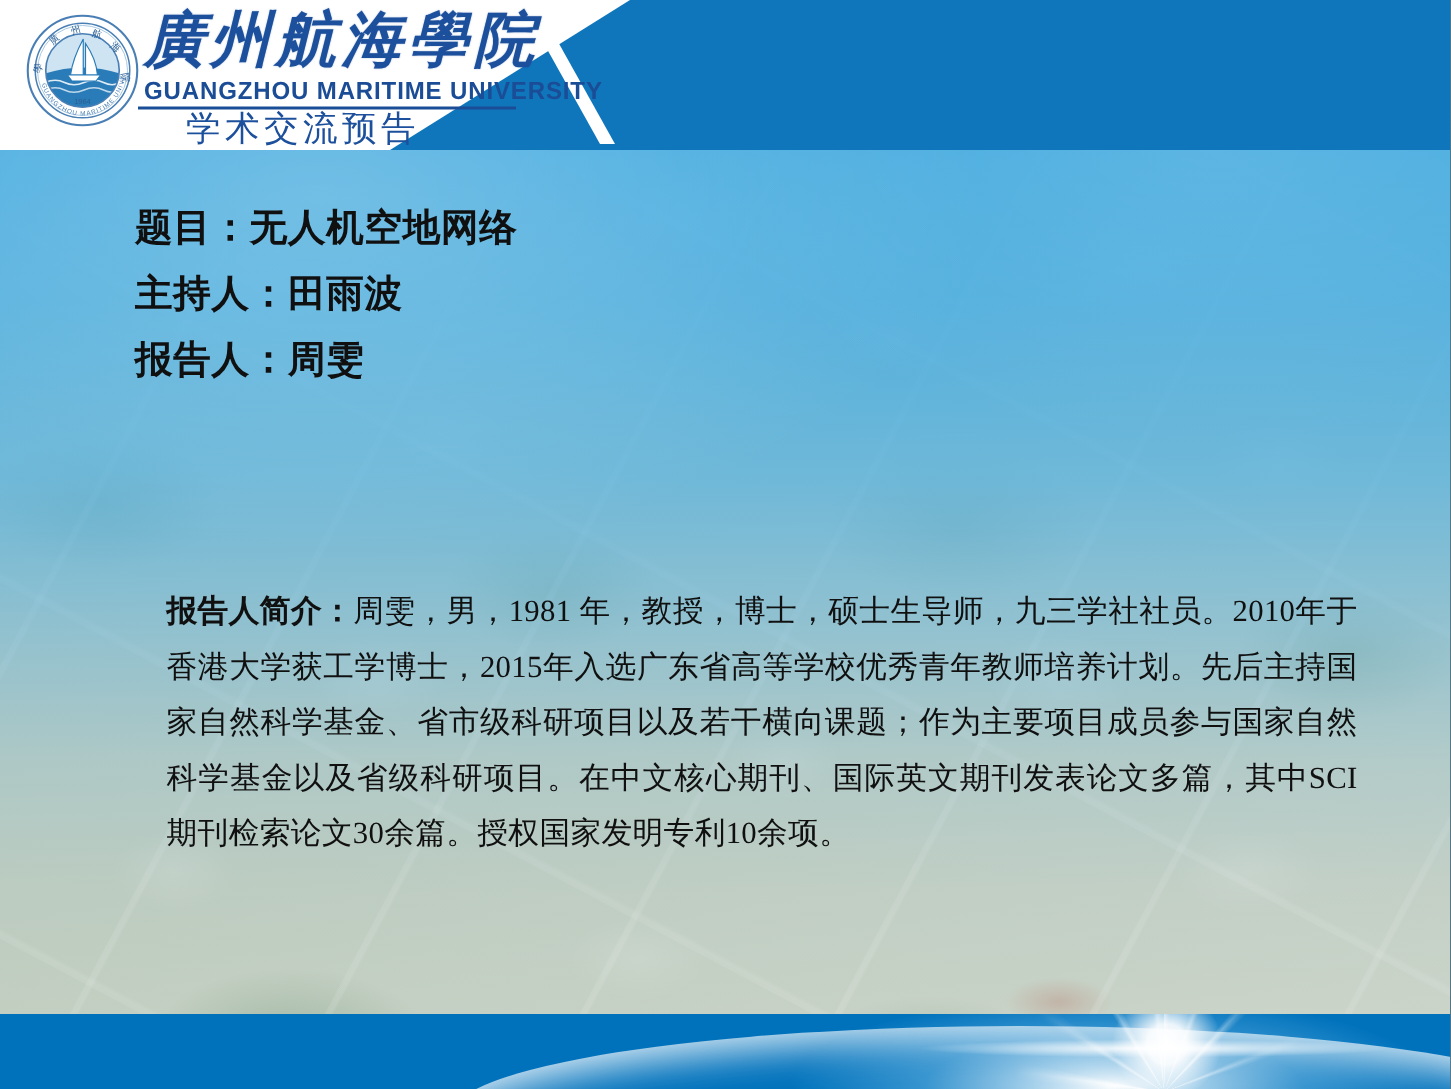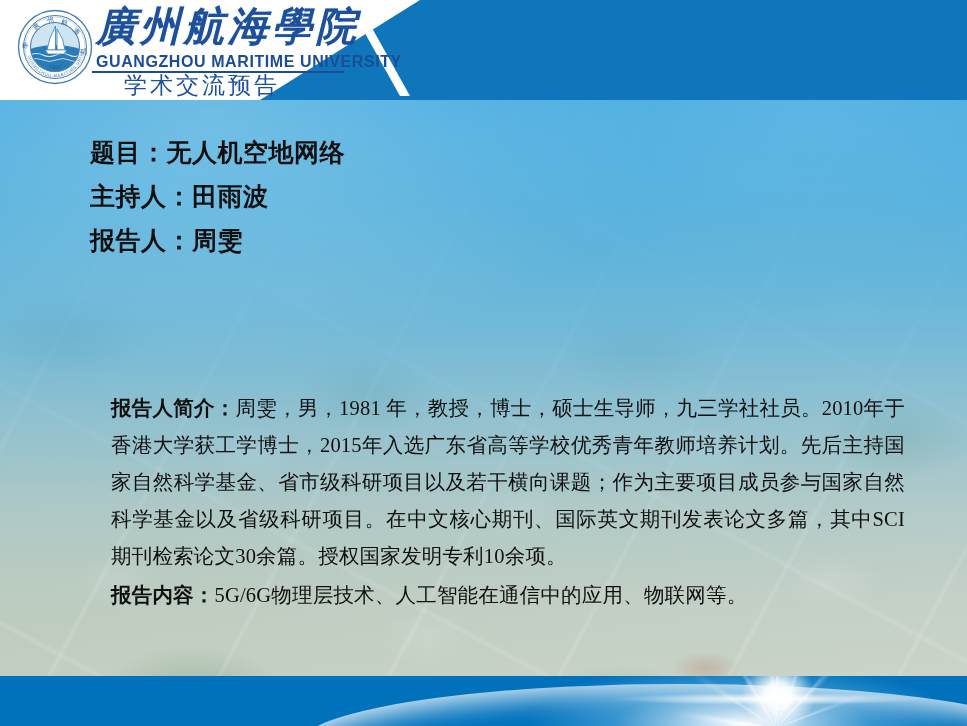--- a/index.html
+++ b/index.html
@@ -384,21 +384,20 @@
   <div class="body-area">
 
     <div class="info-block">
       <div class="info-line">题目：无人机空地网络</div>
       <div class="info-line">主持人：田雨波</div>
       <div class="info-line">报告人：周雯</div>
     </div>
 
     <div class="bio-block">
       <p class="bio-para"><span class="bio-lead">报告人简介：</span><span>周雯，男，1981 年，教授，博士，硕士生导师，九三学社社员。2010年于香港大学获工学博士，2015年入选广东省高等学校优秀青年教师培养计划。先后主持国家自然科学基金、省市级科研项目以及若干横向课题；作为主要项目成员参与国家自然科学基金以及省级科研项目。在中文核心期刊、国际英文期刊发表论文多篇，其中SCI期刊检索论文30余篇。授权国家发明专利10余项。</span></p>
-      <p class="bio-para topic-para"><span class="bio-lead">报告内容：</span><span>5G/6G物理层技术、人工智能在通信中的应用、物联网等。</span></p>
     </div>
 
   </div>
 
   <div class="bottom-bar">
     <div class="flare-glow"></div>
     <div class="flare-arc"></div>
     <div class="flare-rays"></div>
     <div class="flare-streak"></div>
     <div class="flare-core"></div>

